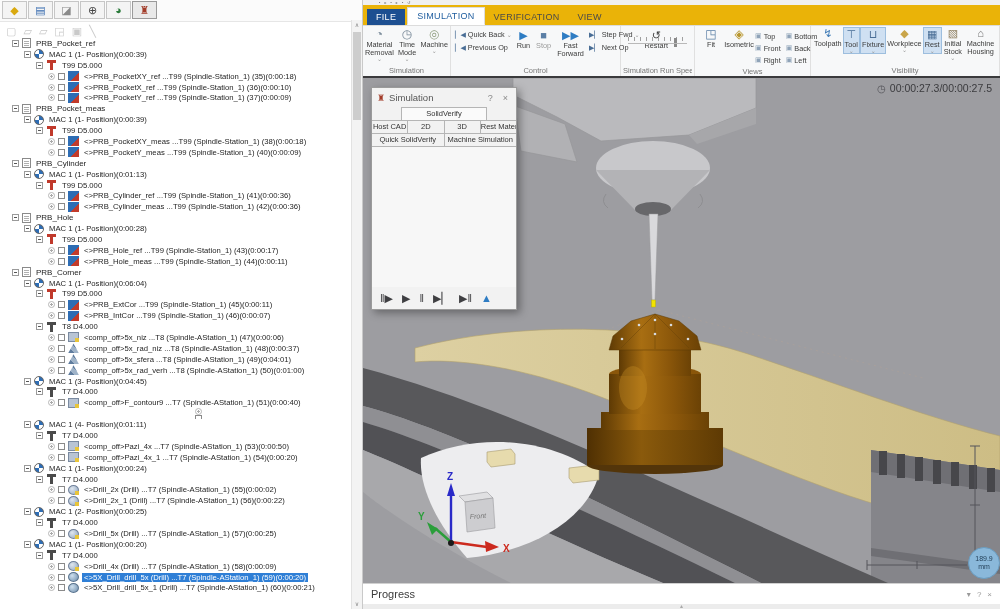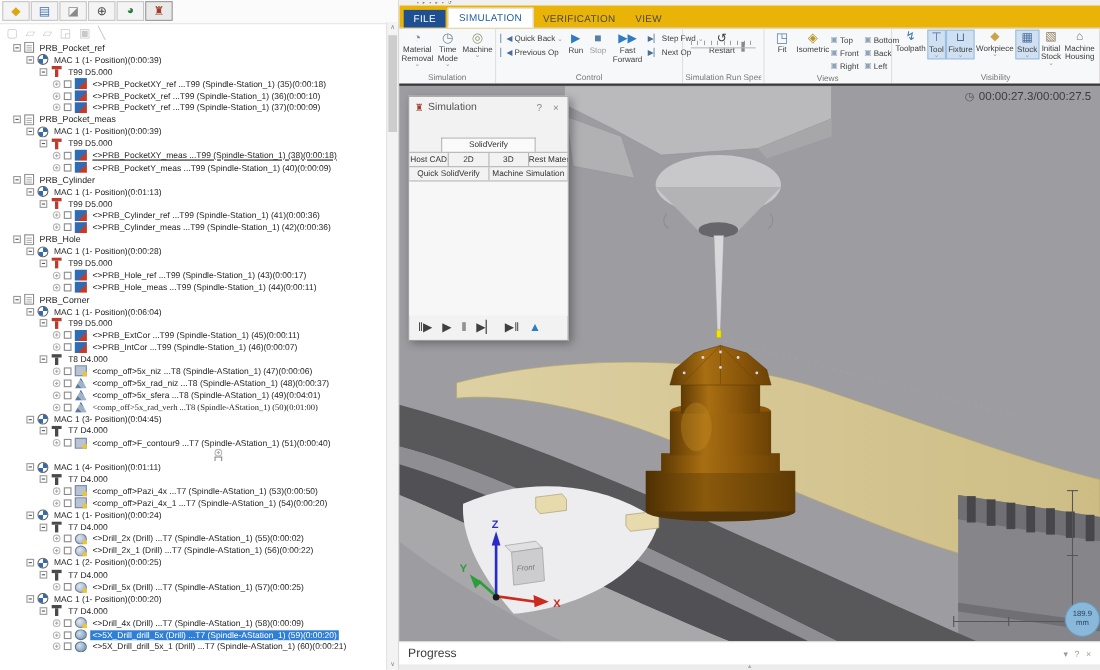--- a/index.html
+++ b/index.html
@@ -88,21 +88,21 @@
   #scalebadge{position:absolute;right:0;bottom:4px;width:32px;height:32px;border-radius:50%;background:#8ab8da;border:1px solid #6a9cc0;
     display:flex;flex-direction:column;align-items:center;justify-content:center;font-size:7px;color:#26435c;line-height:1.15;box-sizing:border-box;}
 
   
   #simdlg{position:absolute;left:8px;top:9px;width:146px;height:223px;background:#f2f2f2;border:1px solid #9b9b9b;
     box-shadow:3px 3px 8px rgba(0,0,0,.35);box-sizing:border-box;display:flex;flex-direction:column;}
   #simdlg .titlebar{height:19px;display:flex;align-items:center;gap:4px;padding:0 5px;flex:none;}
   #simdlg .titlebar .gi{font-size:9px;color:#a23b28;}
   #simdlg .titlebar .ttl{font-size:9.5px;color:#555;flex:1;}
   #simdlg .titlebar .hbtn{font-size:9px;color:#888;padding:0 3px;}
-  #simdlg .tabs{font-size:7.5px;color:#333;flex:none;margin-top:18px;}
+  #simdlg .tabs{font-size:7.5px;color:#333;flex:none;}
   .dtab-top{width:58%;margin:0 auto;text-align:center;background:#fafafa;border:1px solid #b5b5b5;border-bottom:none;height:12px;line-height:12px;}
   .dtabrow{display:flex;border-top:1px solid #b5b5b5;}
   .dtabrow .dtab{flex:1;text-align:center;height:12px;line-height:12px;border-right:1px solid #b5b5b5;white-space:nowrap;overflow:hidden;}
   .dtabrow .dtab:last-child{border-right:none;}
   #simdlg .dbody{flex:1;background:#f7f7f7;border-top:1px solid #b5b5b5;}
   #simdlg .playrow{flex:none;height:22px;display:flex;align-items:center;gap:9px;padding-left:8px;}
   .pbtn{font-size:11px;color:#3f3f42;line-height:1;}
 
   
   #progress{position:absolute;left:363px;top:583px;width:637px;height:26px;background:#fafafa;border-top:1px solid #d0d0d0;box-sizing:border-box;}
@@ -193,21 +193,21 @@
 
         <span class="ti"></span>
         <span class="lbl">MAC 1 (1- Position)(0:00:39)</span>
       </div>
         <div class="trow" data-type="tool" data-variant="red" style="padding-left: 34px;">
         <span class="exp"></span>
 
         <span class="ti"></span>
         <span class="lbl">T99 D5.000</span>
       </div>
-        <div class="trow" data-type="op" data-op="probe" style="padding-left: 46px; text-decoration: underline;">
+        <div class="trow" data-type="op" data-op="probe" style="padding-left: 46px;">
         <span class="exp"></span>
         <span class="cb"></span>
         <span class="ti"></span>
         <span class="lbl">&lt;&gt;PRB_PocketXY_meas ...T99 (Spindle-Station_1) (38)(0:00:18)</span>
       </div>
         <div class="trow" data-type="op" data-op="probe" style="padding-left: 46px;">
         <span class="exp"></span>
         <span class="cb"></span>
         <span class="ti"></span>
         <span class="lbl">&lt;&gt;PRB_PocketY_meas ...T99 (Spindle-Station_1) (40)(0:00:09)</span>
@@ -319,21 +319,21 @@
         <span class="cb"></span>
         <span class="ti"></span>
         <span class="lbl">&lt;comp_off&gt;5x_rad_niz ...T8 (Spindle-AStation_1) (48)(0:00:37)</span>
       </div>
         <div class="trow" data-type="op" data-op="mill" style="padding-left: 46px;">
         <span class="exp"></span>
         <span class="cb"></span>
         <span class="ti"></span>
         <span class="lbl">&lt;comp_off&gt;5x_sfera ...T8 (Spindle-AStation_1) (49)(0:04:01)</span>
       </div>
-        <div class="trow" data-type="op" data-op="mill" style="padding-left: 46px; font-family: Liberation Serif, serif;">
+        <div class="trow" data-type="op" data-op="mill" style="padding-left: 46px;">
         <span class="exp"></span>
         <span class="cb"></span>
         <span class="ti"></span>
         <span class="lbl">&lt;comp_off&gt;5x_rad_verh ...T8 (Spindle-AStation_1) (50)(0:01:00)</span>
       </div>
         <div class="trow" data-type="mac" style="padding-left: 22px;">
         <span class="exp"></span>
 
         <span class="ti"></span>
         <span class="lbl">MAC 1 (3- Position)(0:04:45)</span>
@@ -604,21 +604,21 @@
             <div class="vbtn active caret">
             <span class="gi" style="color: rgb(74, 110, 150);">⊔</span>
             <span>Fixture</span>
           </div>
             <div class="vbtn caret">
             <span class="gi" style="color: rgb(201, 165, 74);">◆</span>
             <span>Workpiece</span>
           </div>
             <div class="vbtn active caret">
             <span class="gi" style="color: rgb(74, 110, 150);">▦</span>
-            <span>Stock</span>
+            <span>Rest</span>
           </div>
             <div class="vbtn caret">
             <span class="gi" style="color: rgb(138, 122, 90);">▧</span>
             <span>Initial Stock</span>
           </div>
             <div class="vbtn">
             <span class="gi" style="color: rgb(119, 119, 119);">⌂</span>
             <span>Machine Housing</span>
           </div>
           </div>

